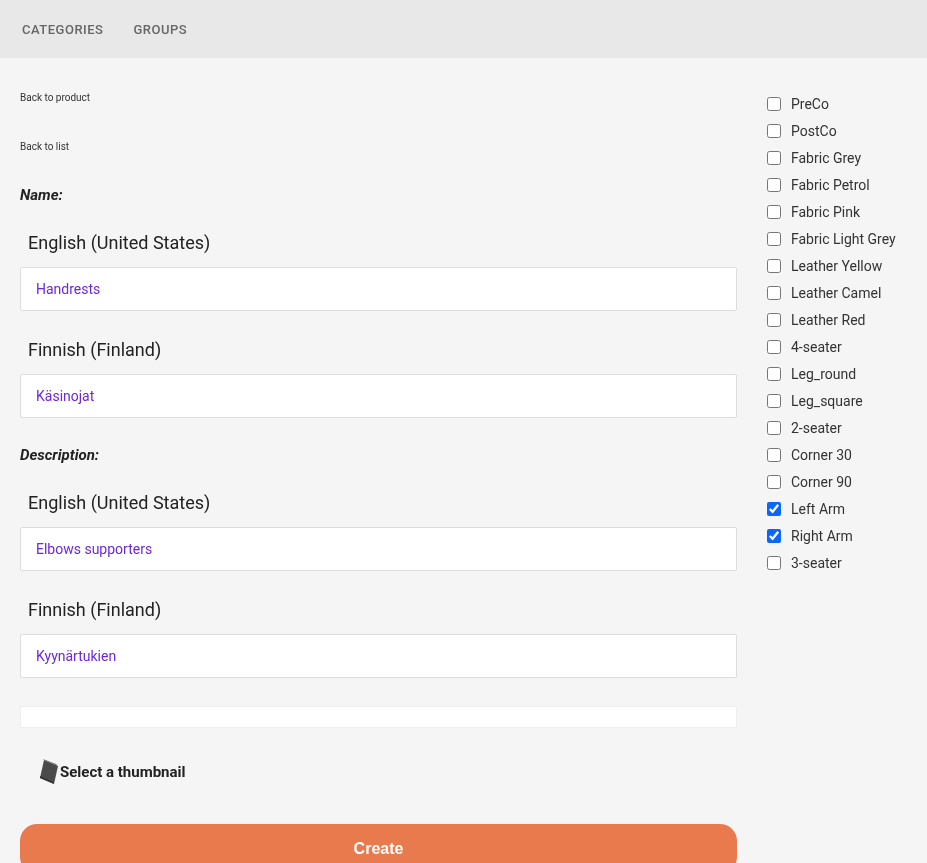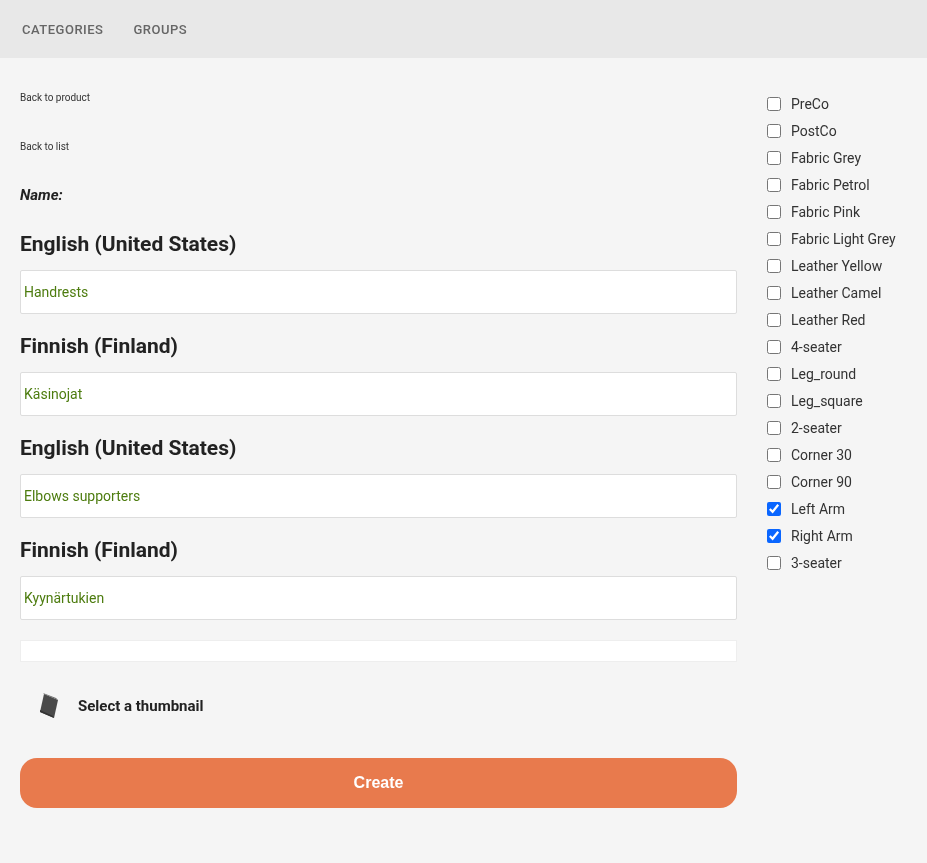--- a/index.html
+++ b/index.html
@@ -50,46 +50,46 @@
       cursor: pointer;
     }
     .section-label {
       font-weight: 700;
       color: #222;
       font-size: 15px;
       margin-bottom: 28px;
       font-style: italic;
     }
     .field-label {
-      font-weight: 700;
+      font-weight: 400;
       color: #222;
-      font-size: 21px;
+      font-size: 18px;
       margin-bottom: 14px;
+      margin-left: 8px;
     }
     .text-input {
       width: 100%;
       border: 1px solid #ddd;
       background: #fff;
-      padding: 13px 3px;
+      padding: 13px 15px;
       font-size: 14px;
-      color: #4d7c0f;
+      color: #6d28d9;
       border-radius: 2px;
-      margin-bottom: 20px;
+      margin-bottom: 28px;
       font-family: inherit;
     }
     .empty-bar {
       background: #fff;
       height: 22px;
       border: 1px solid #eee;
       margin-bottom: 30px;
     }
     .thumb-row {
       display: flex;
       align-items: center;
-      gap: 18px;
       margin-bottom: 38px;
       padding-left: 18px;
     }
     .thumb-icon {
       width: 22px;
       height: 28px;
       position: relative;
     }
     .thumb-icon svg {
       display: block;
@@ -145,20 +145,21 @@
     <div><a class="back-link">Back to list</a></div>
 
     <div class="section-label">Name:</div>
 
     <div class="field-label">English (United States)</div>
     <input class="text-input" type="text" value="Handrests" style="">
 
     <div class="field-label">Finnish (Finland)</div>
     <input class="text-input" type="text" value="Käsinojat" style="">
 
+    <div class="section-label">Description:</div>
 
     <div class="field-label">English (United States)</div>
     <input class="text-input" type="text" value="Elbows supporters" style="">
 
     <div class="field-label">Finnish (Finland)</div>
     <input class="text-input" type="text" value="Kyynärtukien" style="">
 
     <div class="empty-bar"></div>
 
     <div class="thumb-row">

